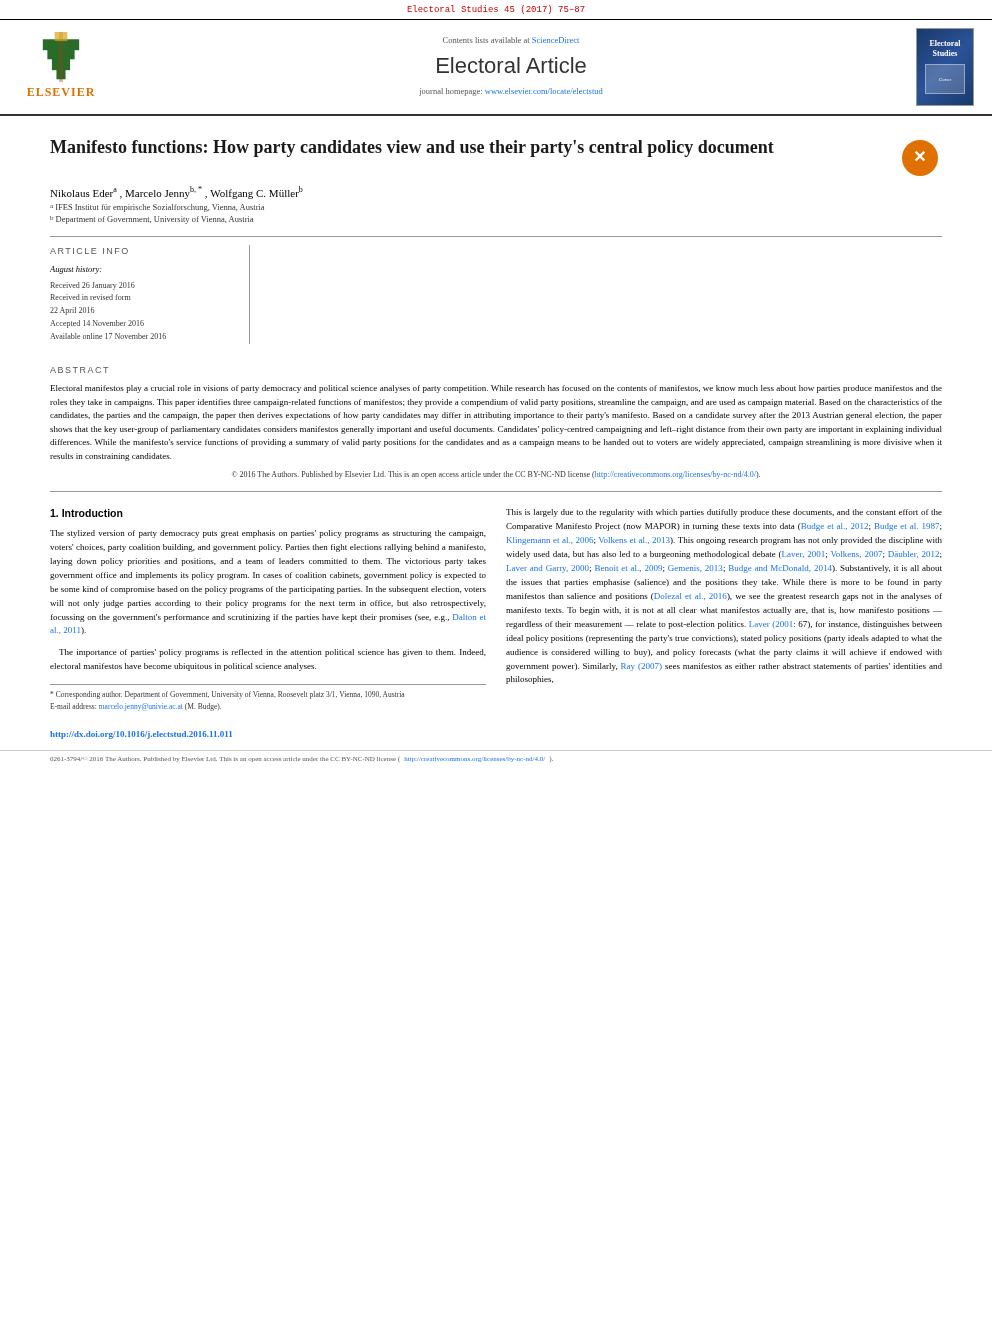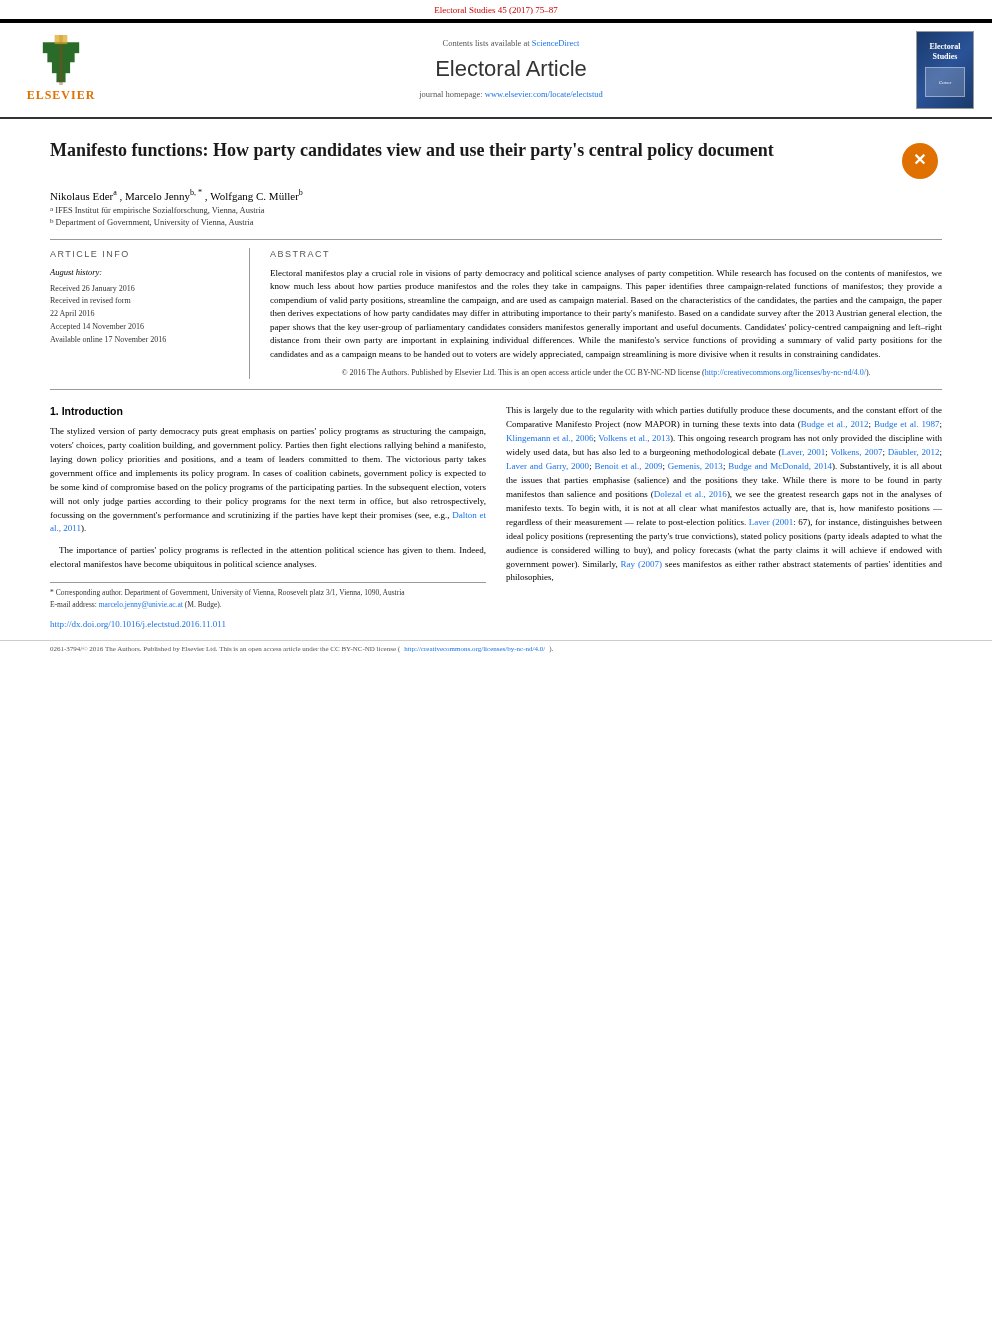--- a/index.html
+++ b/index.html
@@ -10,21 +10,22 @@
       font-size: 10px;
       line-height: 1.4;
       width: 992px;
     }
 
     .top-bar {
       text-align: center;
       font-size: 9px;
       color: #c00;
       padding: 4px 0 2px;
-      border-bottom: 4px solid #000000;
+      border-bottom: 1px solid #000000;
+      font-family: Liberation Mono, monospace;
     }
 
     .journal-header {
       display: flex;
       align-items: center;
       padding: 8px 16px;
       border-bottom: 2px solid #333;
     }
 
     .elsevier-logo {
@@ -179,20 +180,21 @@
     .divider-line {
       border: none;
       border-top: 1px solid #999;
       margin: 8px 0;
     }
 
     .two-col-section {
       display: flex;
       gap: 20px;
       margin-bottom: 10px;
+      flex-direction: column;
     }
 
     .article-info-col {
       width: 200px;
       flex-shrink: 0;
       border-right: 1px solid #999;
       padding-right: 16px;
     }
 
     .section-heading-small {
@@ -288,21 +290,22 @@
 
     .footnote-text {
       font-size: 7.5px;
       line-height: 1.5;
       color: #333;
     }
 
     .doi-line {
       color: #1a73e8;
       font-size: 9px;
-      margin-top: 8px;
+      margin-top: 16px;
+      font-weight: bold;
     }
 
     .bottom-bar {
       border-top: 1px solid #ccc;
       padding: 4px 50px;
       font-size: 7px;
       color: #555;
       display: flex;
       gap: 4px;
       align-items: center;

